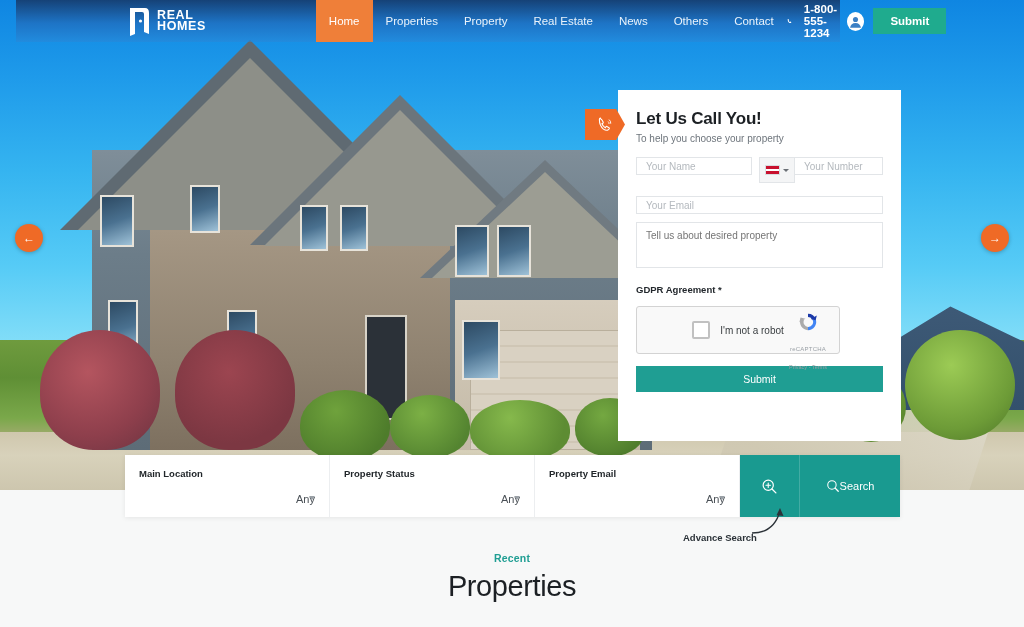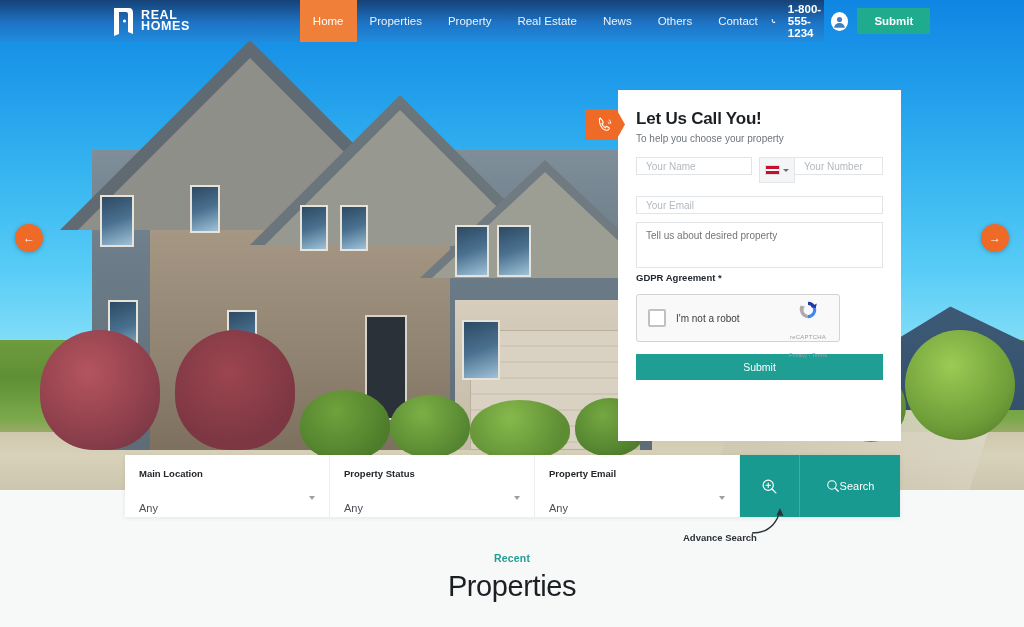--- a/index.html
+++ b/index.html
@@ -101,21 +101,21 @@
   .car-arrow {
     position:absolute; top:224px; width:28px; height:28px; border-radius:50%;
     background:#ef6a26; color:#fff; display:flex; align-items:center; justify-content:center;
     font-size:12px; line-height:1; cursor:pointer; box-shadow:0 1px 4px rgba(0,0,0,.25);
   }
   .car-arrow.left { left:15px; }
   .car-arrow.right { right:15px; }
 
   
   .header {
-    position:absolute; left:0; top:0; width:824px; height:42px; z-index:40;
+    position:absolute; left:16px; top:0; width:824px; height:42px; z-index:40;
     background: linear-gradient(180deg, rgba(22,60,110,.92) 0%, rgba(32,110,190,.80) 55%, rgba(42,135,215,.55) 100%);
     display:flex; align-items:center;
   }
   .logo-wrap { display:flex; align-items:center; gap:7px; margin-left:112px; }
   .logo-mark { width:22px; height:30px; position:relative; }
   .logo-text { color:#fff; font-weight:bold; font-size:12.5px; line-height:11.5px; letter-spacing:.6px; }
   .nav { display:flex; align-items:center; margin-left:110px; height:42px; }
   .nav a {
     color:#eaf3fb; font-size:11.5px; text-decoration:none; padding:0 13px;
     line-height:42px; height:42px; display:block; white-space:nowrap;
@@ -150,47 +150,47 @@
   .flagbox {
     border:1px solid #e2e5e8; background:#f4f5f6; height:26px; width:36px;
     display:flex; align-items:center; justify-content:center; gap:3px; flex:0 0 36px;
   }
   .flag { width:15px; height:10px; background:linear-gradient(180deg,#c8102e 0 33%,#fff 33% 66%,#c8102e 66% 100%); border:.5px solid #d9dce0; }
   .caret { width:0;height:0;border-left:3px solid transparent;border-right:3px solid transparent;border-top:3px solid #6b7076; }
   .ta {
     border:1px solid #e2e5e8; width:100%; height:46px; margin-top:8px; font-size:10px;
     color:#b4b9be; padding:7px 9px; font-family:inherit; resize:none; position:relative;
   }
-  .gdpr-title { font-size:9.5px; font-weight:bold; color:#23282d; }
+  .gdpr-title { font-size:9.5px; font-weight:bold; color:#23282d; margin-top:12px; }
   .gdpr-row { display:flex; gap:6px; margin-top:6px; }
   .cbx { width:9px; height:9px; border:1px solid #b6bbc0; background:#fff; flex:0 0 9px; margin-top:1px; }
   .gdpr-txt { font-size:9px; color:#5c6368; line-height:12px; }
   .recap {
     margin-top:11px; width:204px; height:48px; border:1px solid #d3d3d3; border-radius:3px;
-    background:#f9f9f9; display:flex; align-items:center; padding:0 11px; position:relative;
+    background:#f9f9f9; display:flex; align-items:center; padding:0 11px; position:relative;justify-content:center;
   }
   .recap-box { width:18px; height:18px; border:2px solid #c1c1c1; background:#fff; border-radius:2px; }
   .recap-lbl { font-size:10px; color:#3c4043; margin-left:10px; }
   .recap-brand { position:absolute; right:8px; top:4px; text-align:center; width:46px; }
   .recap-logo { width:22px; height:22px; margin:0 auto; position:relative; }
   .recap-name { font-size:6px; color:#9aa0a6; letter-spacing:.2px; margin-top:1px; }
   .recap-terms { font-size:5.5px; color:#9aa0a6; }
   .cb-submit {
     margin-top:12px; width:100%; height:26px; background:#1f9e93; color:#fff; border:none;
     font-size:10.5px; cursor:pointer; font-family:inherit;
   }
 
   
   .searchbar {
     position:absolute; left:125px; top:455px; width:775px; height:62px; z-index:25;
     background:#fff; display:flex; box-shadow:0 1px 5px rgba(0,0,0,.08);
   }
   .sfield { flex:1; padding:13px 14px 0 14px; position:relative; border-right:1px solid #eceef0; }
   .sfield-lbl { font-size:9.5px; font-weight:bold; color:#22272b; }
-  .sfield-val { font-size:11px; color:#4a5056; margin-top:23px; }
+  .sfield-val { font-size:11px; color:#4a5056; margin-top:14px;text-align:right; }
   .sfield-caret {
     position:absolute; right:14px; bottom:17px; width:0;height:0;
     border-left:3.5px solid transparent;border-right:3.5px solid transparent;border-top:4px solid #9aa0a6;
   }
   .sbtn-adv {
     width:60px; background:#199a90; display:flex; align-items:center; justify-content:center;
     cursor:pointer; border-right:1px solid rgba(255,255,255,.18);
   }
   .sbtn-go {
     width:100px; background:#199a90; color:#fff; display:flex; align-items:center;

